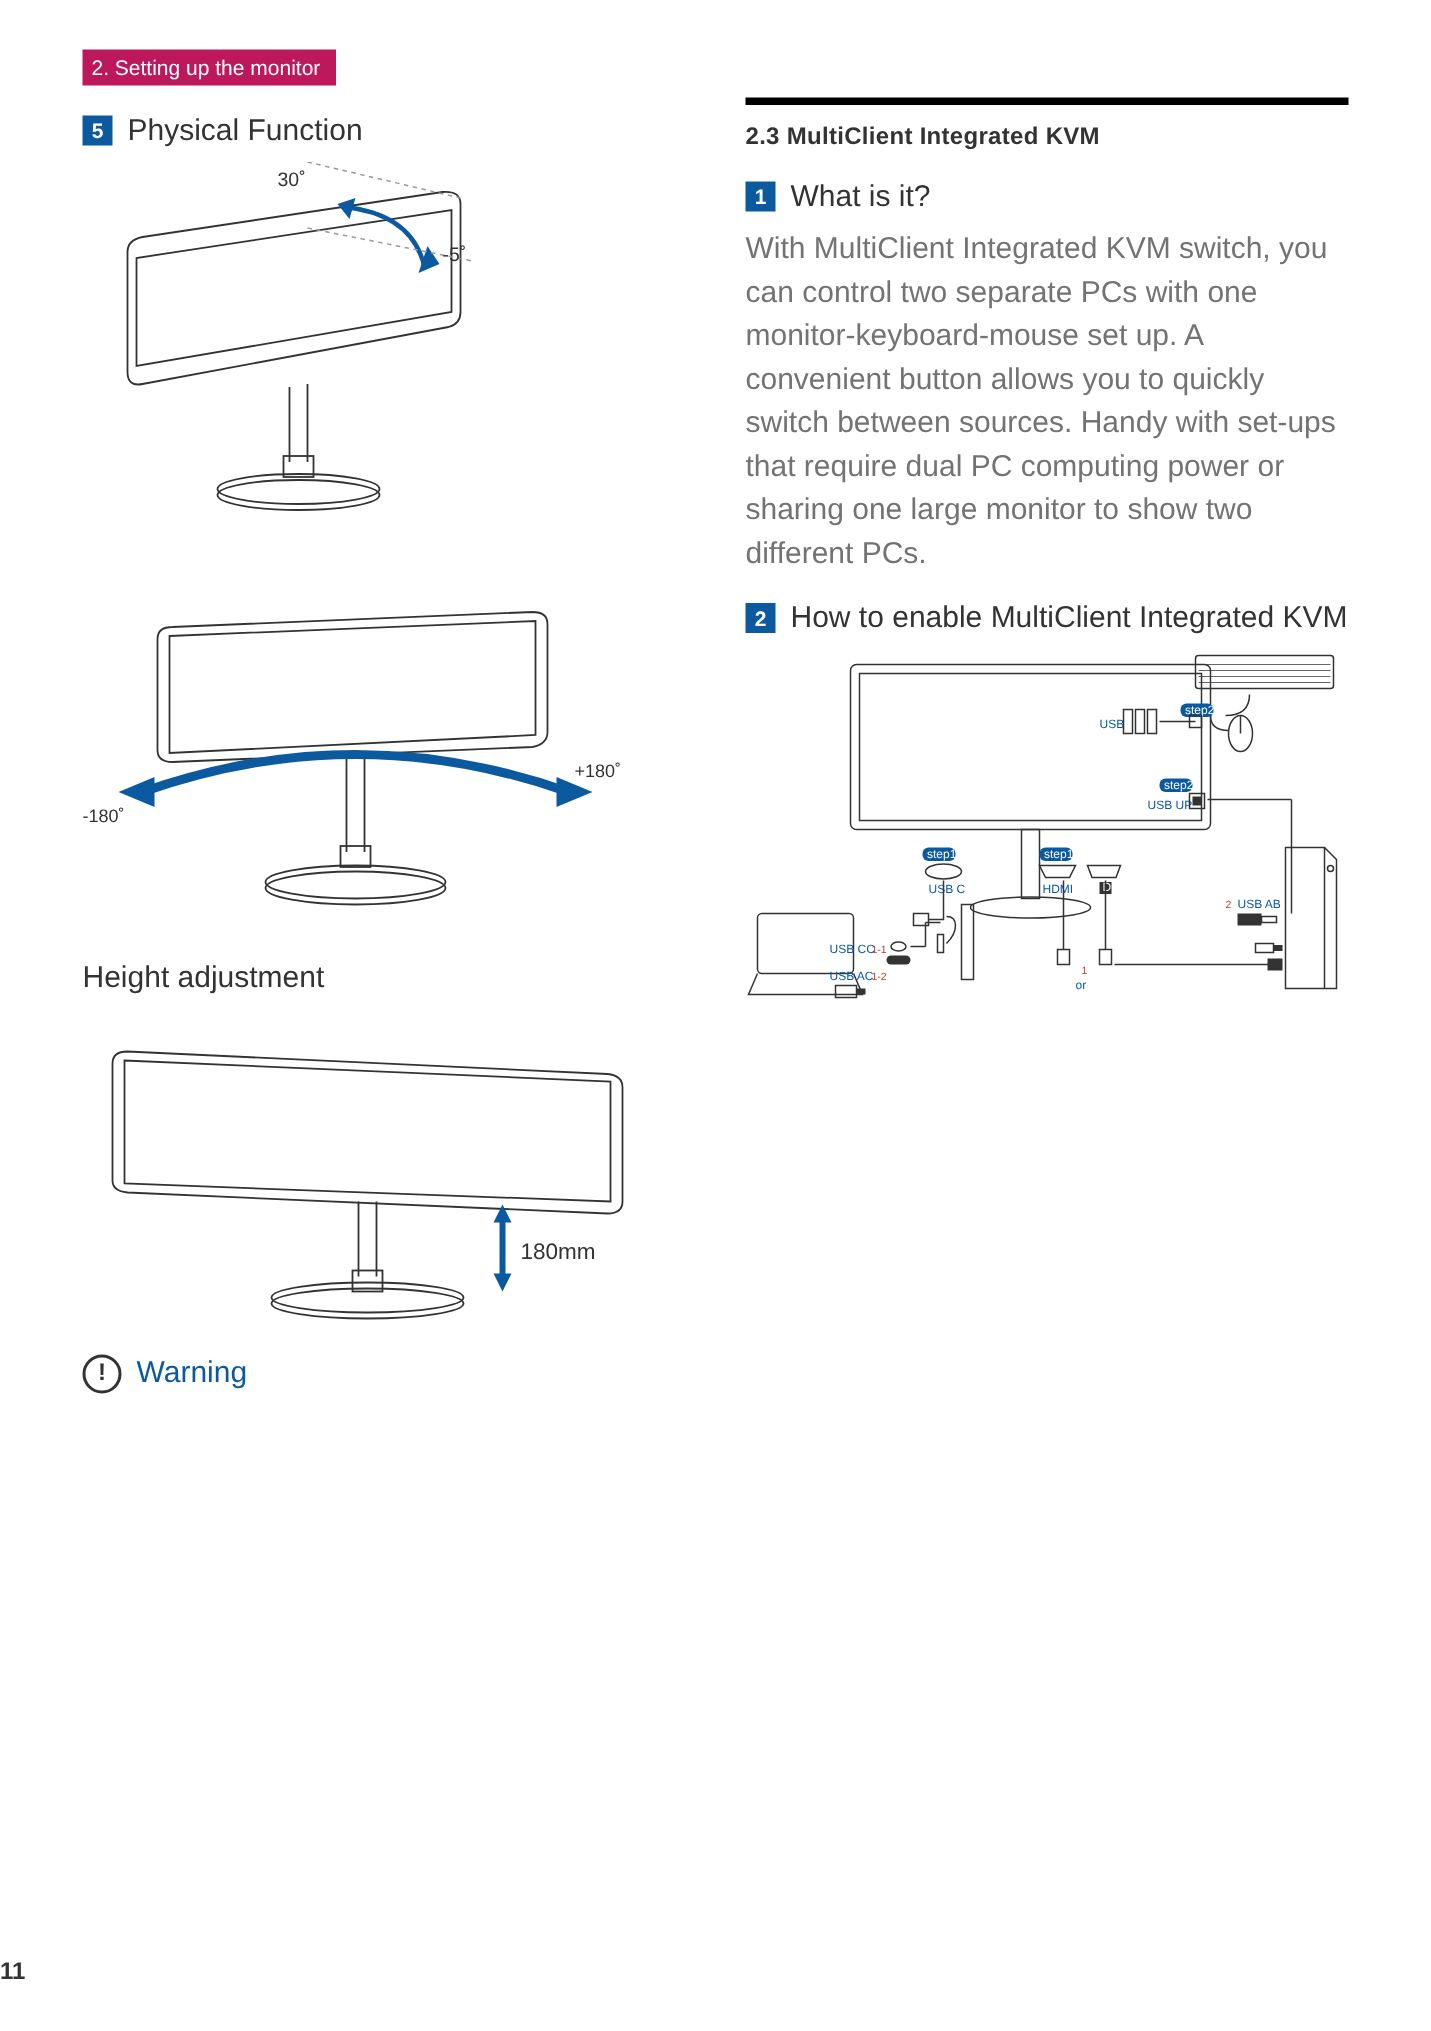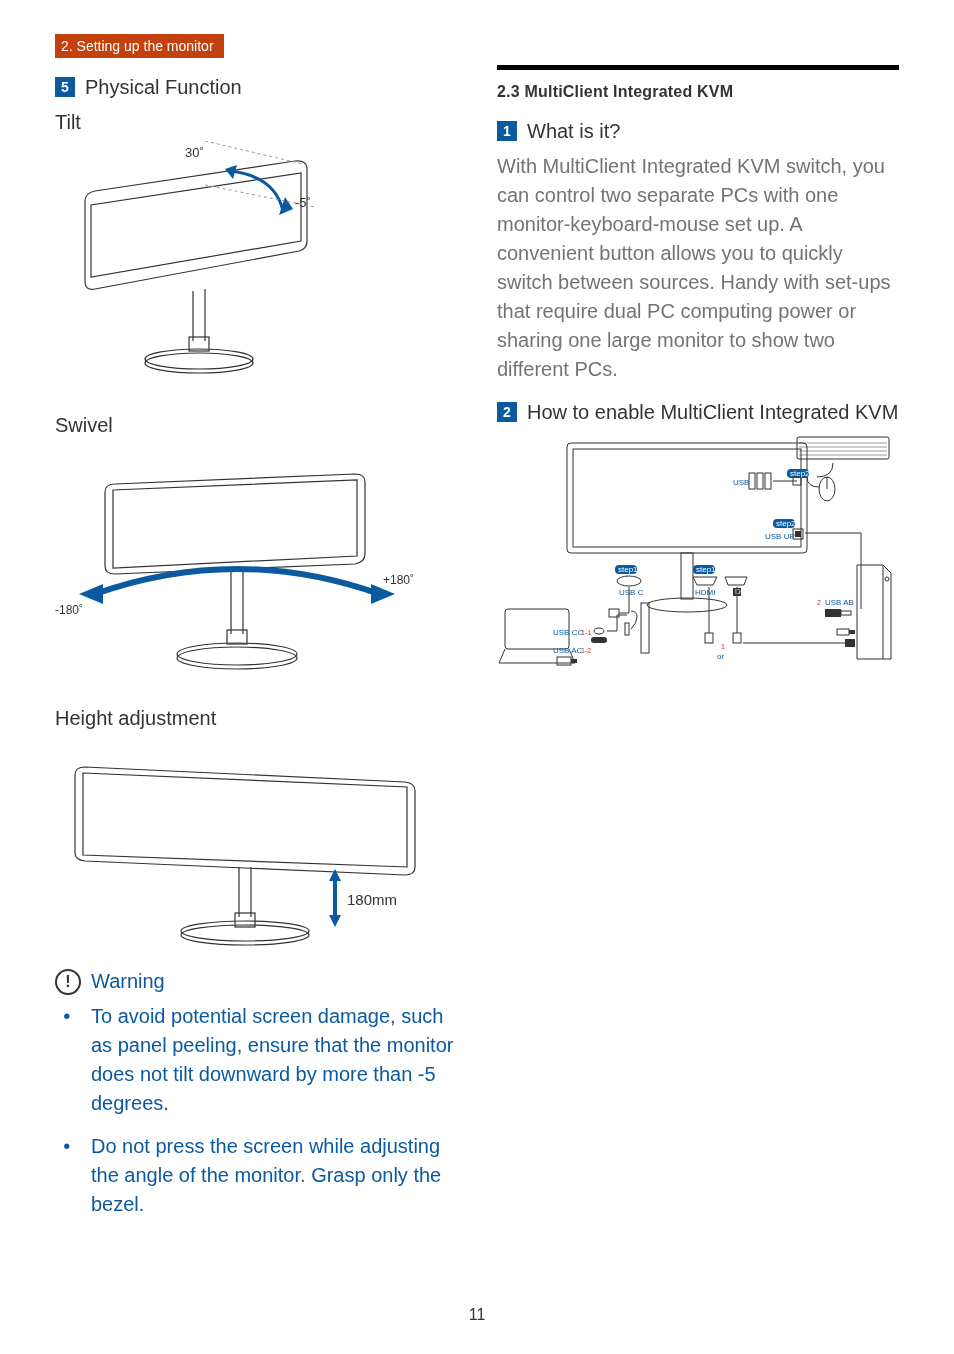--- a/index.html
+++ b/index.html
@@ -15,21 +15,21 @@
     line-height: 1.45;
   }
   .page {
     padding: 30px 55px 60px 55px;
     box-sizing: border-box;
     height: 100%;
     position: relative;
   }
   .header-tab {
     display: inline-block;
-    background: #c2410c;
+    background: #be185d;
     color: #ffffff;
     font-size: 14px;
     padding: 2px 10px 2px 6px;
   }
   .cols {
     display: flex;
     gap: 40px;
     margin-top: 6px;
   }
   .col { flex: 1; min-width: 0; }
@@ -86,43 +86,43 @@
   }
   .blue-list { color: #0b5aa0; margin: 0; padding-left: 32px; }
   .blue-list li { margin-bottom: 14px; padding-left: 4px; }
   .blue-list li::marker { content: "•   "; }
   p.body { margin: 6px 0 14px 0; color: #737373; }
   ol.steps { margin: 8px 0 14px 0; padding-left: 28px; }
   ol.steps li { margin-bottom: 18px; padding-left: 6px; }
   .page-num {
     position: absolute;
     bottom: 28px; left: 0; right: 0;
-    text-align: center;
+    text-align: left;
     font-size: 16px;
     color: #333;
+    font-weight: bold;
   }
   .tiny { font-size: 8px; fill: #0b5aa0; font-family: Arial, sans-serif; }
   .tinyr { font-size: 7px; fill: #c0392b; font-family: Arial, sans-serif; }
 </style>
 </head>
 <body>
 
 <div class="page">
   <span class="header-tab">2. Setting up the monitor</span>
 
   <div class="cols">
 
     <div class="col">
 
       <div class="num-head">
         <span class="num-box">5</span>
         <span>Physical Function</span>
       </div>
 
-      <div class="sub-h">Tilt</div>
       <div class="fig">
         <svg width="320" height="250" viewBox="0 0 320 250">
           <g stroke="#333" stroke-width="1.2" fill="none">
 
             <path d="M30 140 L30 60 Q30 52 40 50 L240 20 Q252 19 252 28 L252 100 Q252 108 244 110 L40 148 Q30 150 30 140 Z"></path>
             <path d="M36 136 L36 64 L246 32 L246 100 Z"></path>
 
             <path d="M138 150 L138 200 M150 148 L150 200"></path>
             <rect x="134" y="196" width="20" height="14"></rect>
             <ellipse cx="144" cy="222" rx="54" ry="10"></ellipse>
@@ -137,21 +137,20 @@
 
           <g stroke="#999" stroke-width="1" stroke-dasharray="3 3">
             <line x1="150" y1="0" x2="252" y2="24"></line>
             <line x1="150" y1="44" x2="260" y2="66"></line>
           </g>
           <text x="130" y="16" font-size="13" fill="#333">30˚</text>
           <text x="240" y="66" font-size="13" fill="#333">-5˚</text>
         </svg>
       </div>
 
-      <div class="sub-h">Swivel</div>
       <div class="fig">
         <svg width="360" height="240" viewBox="0 0 360 240">
           <g stroke="#333" stroke-width="1.2" fill="none">
             <path d="M60 40 L300 30 Q310 30 310 38 L310 110 Q310 118 300 120 L60 130 Q50 130 50 122 L50 48 Q50 40 60 40 Z"></path>
             <path d="M58 46 L302 36 L302 112 L58 124 Z"></path>
             <path d="M176 128 L176 190 M188 128 L188 190"></path>
             <rect x="172" y="186" width="20" height="14"></rect>
             <ellipse cx="182" cy="214" rx="60" ry="11"></ellipse>
             <ellipse cx="182" cy="210" rx="60" ry="11"></ellipse>
           </g>
@@ -183,24 +182,20 @@
           <polygon points="280,132 274,144 286,144" fill="#0b5aa0"></polygon>
           <polygon points="280,190 274,178 286,178" fill="#0b5aa0"></polygon>
           <text x="292" y="168" font-size="15" fill="#333">180mm</text>
         </svg>
       </div>
 
       <div class="warn-row">
         <span class="warn-icon">!</span>
         <span>Warning</span>
       </div>
-      <ul class="blue-list">
-        <li>To avoid potential screen damage, such as panel peeling, ensure that the monitor does not tilt downward by more than -5 degrees.</li>
-        <li>Do not press the screen while adjusting the angle of the monitor. Grasp only the bezel.</li>
-      </ul>
     </div>
 
     <div class="col">
       <h2 class="section-title">2.3 MultiClient Integrated KVM</h2>
 
       <div class="num-head">
         <span class="num-box">1</span>
         <span>What is it?</span>
       </div>
       <p class="body">With MultiClient Integrated KVM switch, you can control two separate PCs with one monitor-keyboard-mouse set up. A convenient button allows you to quickly switch between sources. Handy with set-ups that require dual PC computing power or sharing one large monitor to show two different PCs.</p>

